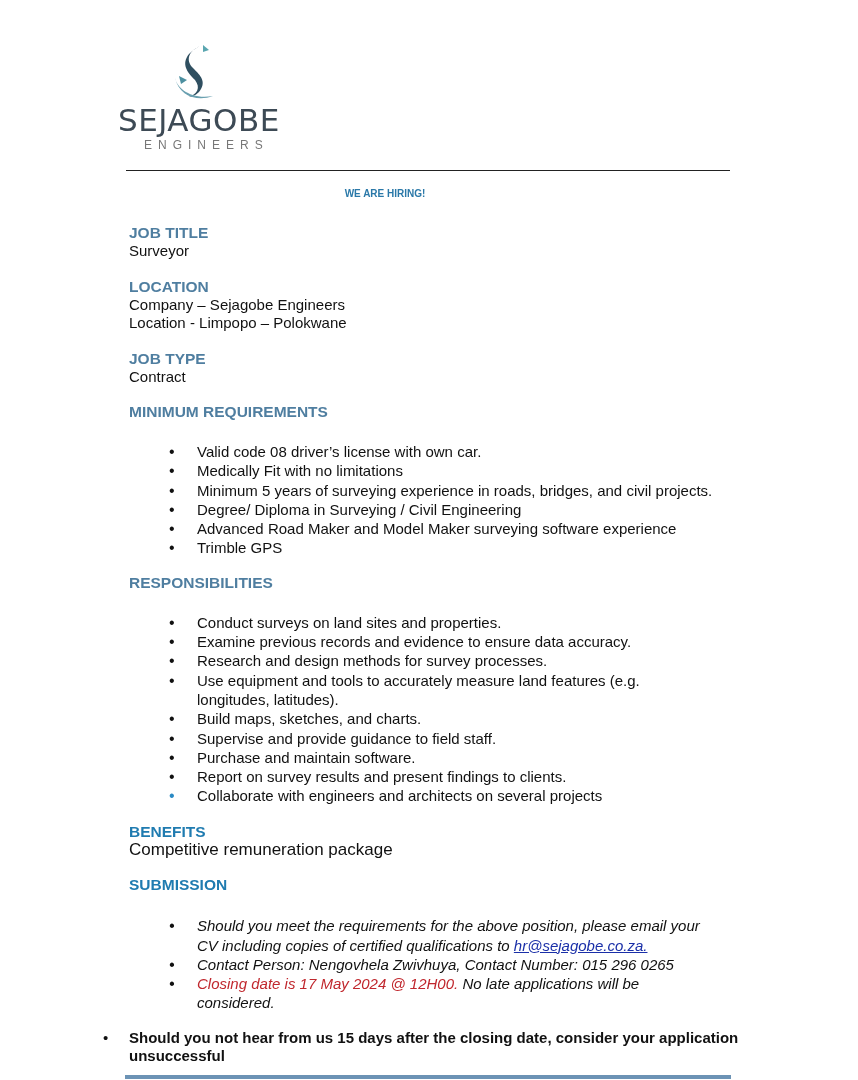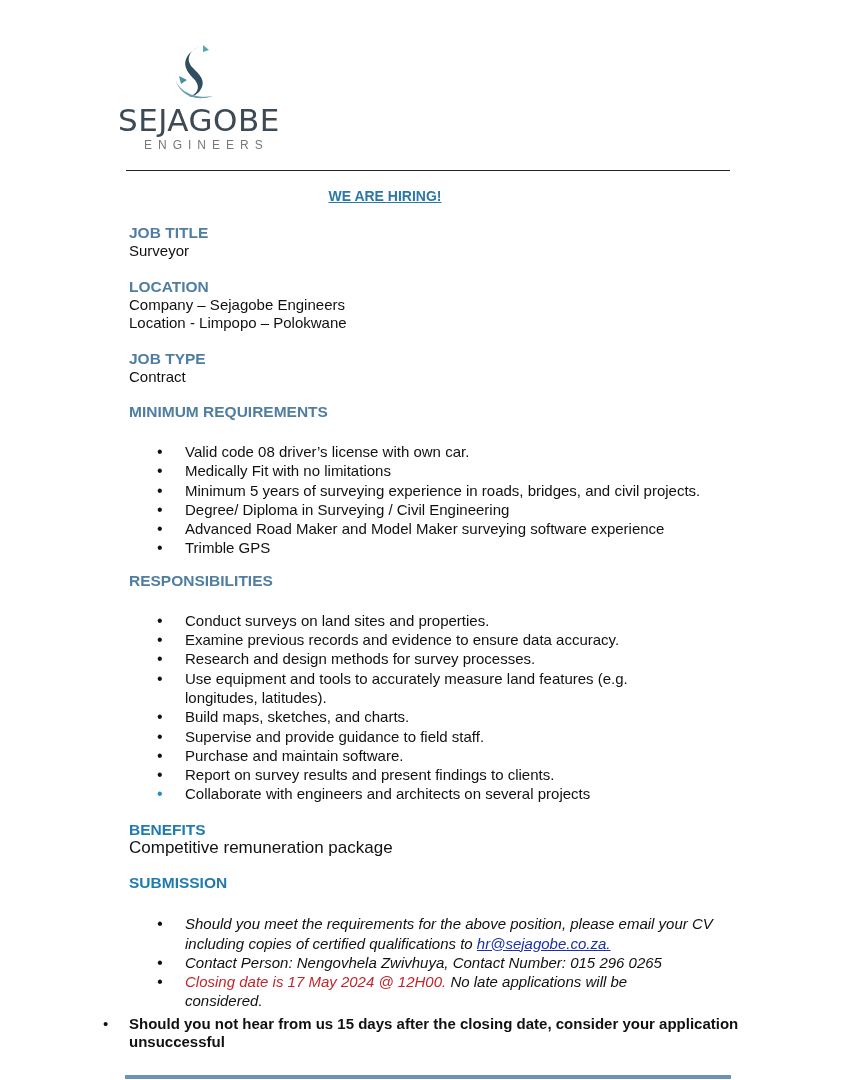--- a/index.html
+++ b/index.html
@@ -5,27 +5,27 @@
     html, body { margin: 0; padding: 0; background: #ffffff; }
     body { width: 858px; height: 1080px; position: relative; overflow: hidden;
            font-family: "Liberation Sans", sans-serif; color: #111; }
     .logo { position: absolute; left: 112px; top: 40px; width: 170px; height: 115px; }
     .logo svg.mark { position: absolute; left: 55px; top: 2px; }
     .logo .wordmark { position: absolute; left: 6px; top: 62px; font-size: 31px; letter-spacing: 0.5px;
                       color: #3d4a55; font-family: "DejaVu Sans", sans-serif; font-weight: normal; }
     .logo .sub { position: absolute; left: 32px; top: 98px; font-size: 12px; letter-spacing: 6px; color: #777; }
     .top-rule { position: absolute; left: 126px; top: 170px; width: 604px; height: 1px; background: #222; }
     .hiring { position: absolute; left: 0; width: 770px; top: 188px; text-align: center; font-weight: bold;
-              font-size: 14px; color: #2a78a8; text-decoration: underline; }
+              font-size: 10px; color: #2a78a8; }
     .content { position: absolute; left: 129px; top: 224px; width: 610px; font-size: 15px; line-height: 18.5px; }
     .heading { font-weight: bold; color: #4f7ea0; font-size: 15.5px; line-height: 18px; }
     .heading.blue { color: #1f7bb0; margin-top: 17px; }
     .line { color: #111; }
     .sec { margin-bottom: 17px; }
-    ul { list-style: none; margin: 4px; padding: 0; }
+    ul { list-style: none; margin: 16px; padding: 0; }
     ul.bl { margin-top: 21px; }
     ul.bl li { position: relative; padding-left: 52px; line-height: 19.3px; }
     ul.bl li::before { content: "\2022"; position: absolute; left: 24px; top: 0; font-size: 16px; color: #111; }
     ul.bl li.blue-bullet::before { color: #2a8ac4; }
     .small { font-size: 17px; }
     a.email { color: #1a2fa8; text-decoration: underline; }
     .red { color: #c0272d; }
     .final { position: relative; padding-left: 26px; font-weight: bold; font-size: 15px; line-height: 18.5px; margin-top: 2px; }
     .final::before { content: "\2022"; position: absolute; left: 0; top: 0; font-weight: normal; }
     .bottom-rule { position: absolute; left: 125px; top: 1075px; width: 606px; height: 4px; background: #6c93b5; }

